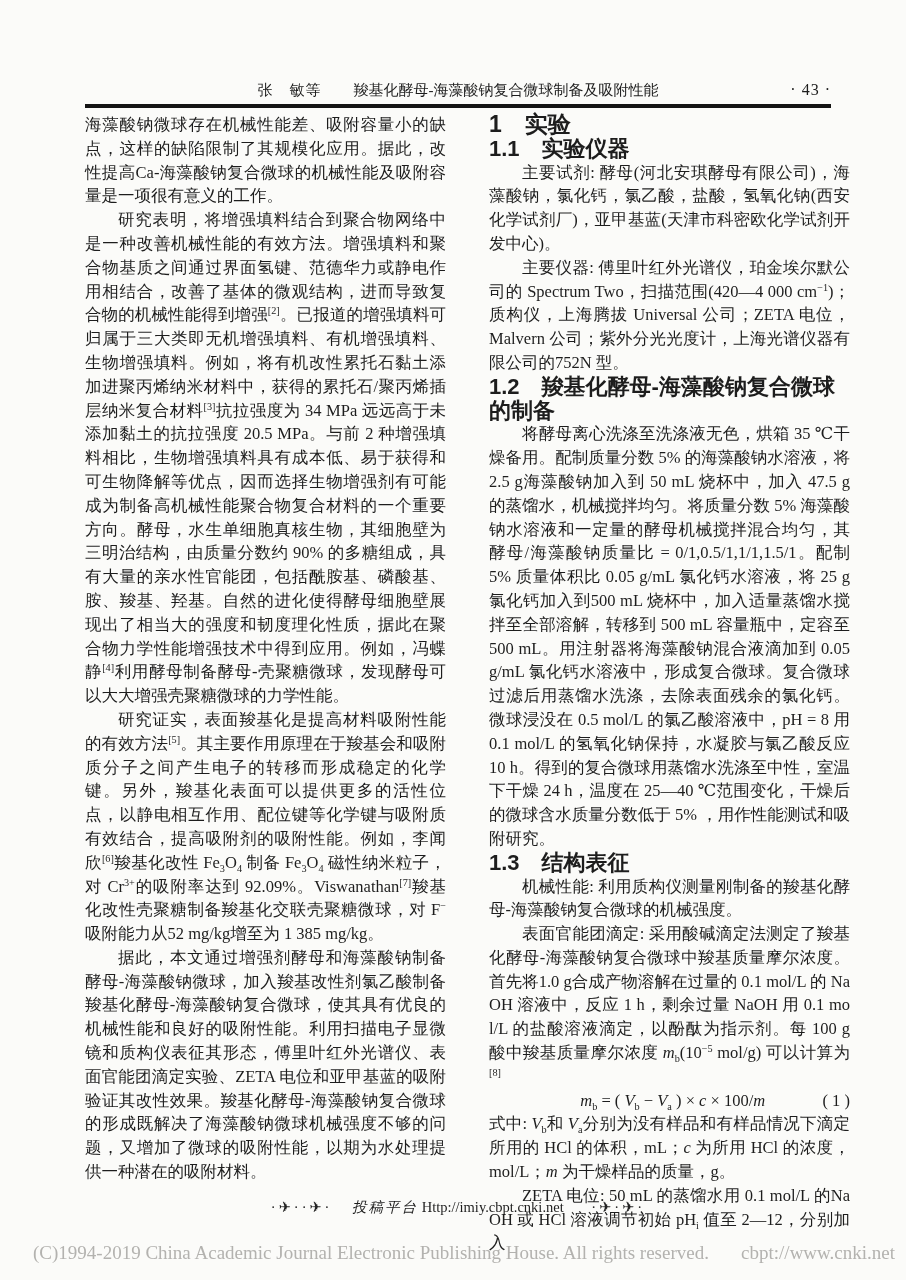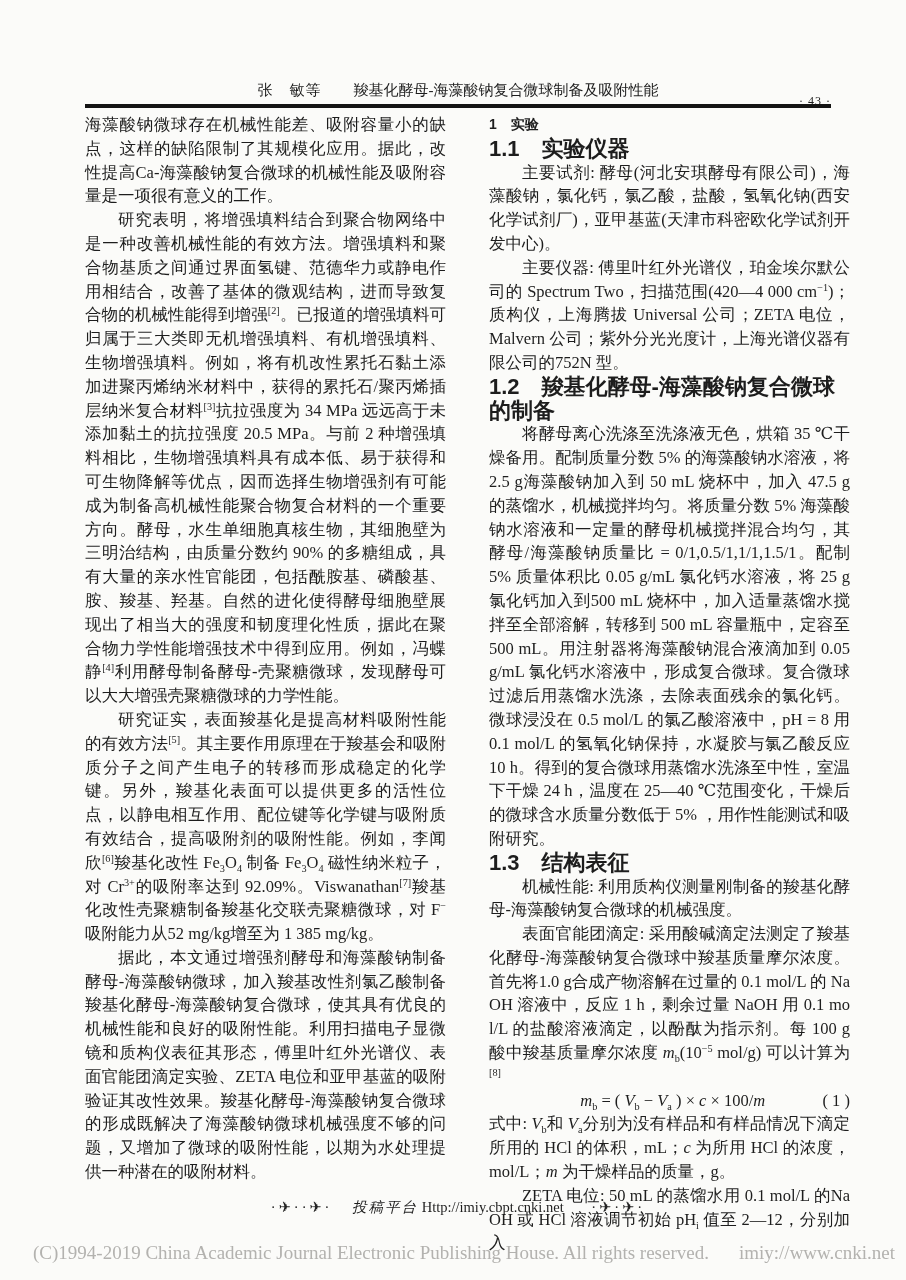--- a/index.html
+++ b/index.html
@@ -12,21 +12,21 @@
   }
   .page { position: relative; width: 906px; height: 1280px; overflow: hidden; }
 
   
   .running-head {
     position: absolute; top: 79px; left: 85px; width: 746px; height: 22px;
     font-size: 15px; line-height: 22px;
   }
   .rh-center { position: absolute; left: 0; right: 0; text-align: center; white-space: nowrap; }
   .rh-authors { letter-spacing: 1px; margin-right: 32px; }
-  .rh-page { position: absolute; right: 0; top: 11px; font-size: 12px; letter-spacing: 1px; }
+  .rh-page { position: absolute; right: 0; top: 0; font-size: 16px; letter-spacing: 1px; }
   .head-rule {
     position: absolute; top: 104px; left: 85px; width: 746px;
     border-top: 4px solid #141414;
   }
 
   
   .columns {
     position: absolute; top: 113px; left: 85px; width: 747px;
     display: flex; gap: 43px;
   }
@@ -35,21 +35,21 @@
     font-size: 16.5px; line-height: 23.8px;
     text-align: justify;
     word-break: break-all;
   }
   .col p { margin: 0; text-indent: 2em; }
   .col p.no-indent { text-indent: 0; }
   .col .heading {
     margin: 0; font-size: 22px; font-weight: bold; line-height: 23.8px;
     text-align: left; font-family: "Liberation Sans", "DejaVu Sans", sans-serif;
   }
-  .col .heading.lvl1 { font-size: 14px; }
+  .col .heading.lvl1 { font-size: 23px; }
   sup { font-size: 0.62em; line-height: 0; }
   sub { font-size: 0.62em; line-height: 0; }
 
   
   .equation { display: flex; align-items: flex-start; line-height: 23.8px; }
   .eq-body { flex: 1; text-align: center; padding-left: 34px; }
   .eq-num { text-align: right; }
 
   
   .footer {
@@ -111,16 +111,16 @@
 
   <div class="footer">
     <span class="decor">·✈··✈·</span>
     <span class="f-label">投稿平台</span>
     <span class="f-url">Http://imiy.cbpt.cnki.net</span>
     <span class="decor">·✈·✈·</span>
   </div>
 
   <div class="watermark">
     <span>(C)1994-2019 China Academic Journal Electronic Publishing House. All rights reserved.</span>
-    <span>imiy://www.cnki.net</span>
+    <span>cbpt://www.cnki.net</span>
   </div>
 
 </div>
 
 </body></html>

